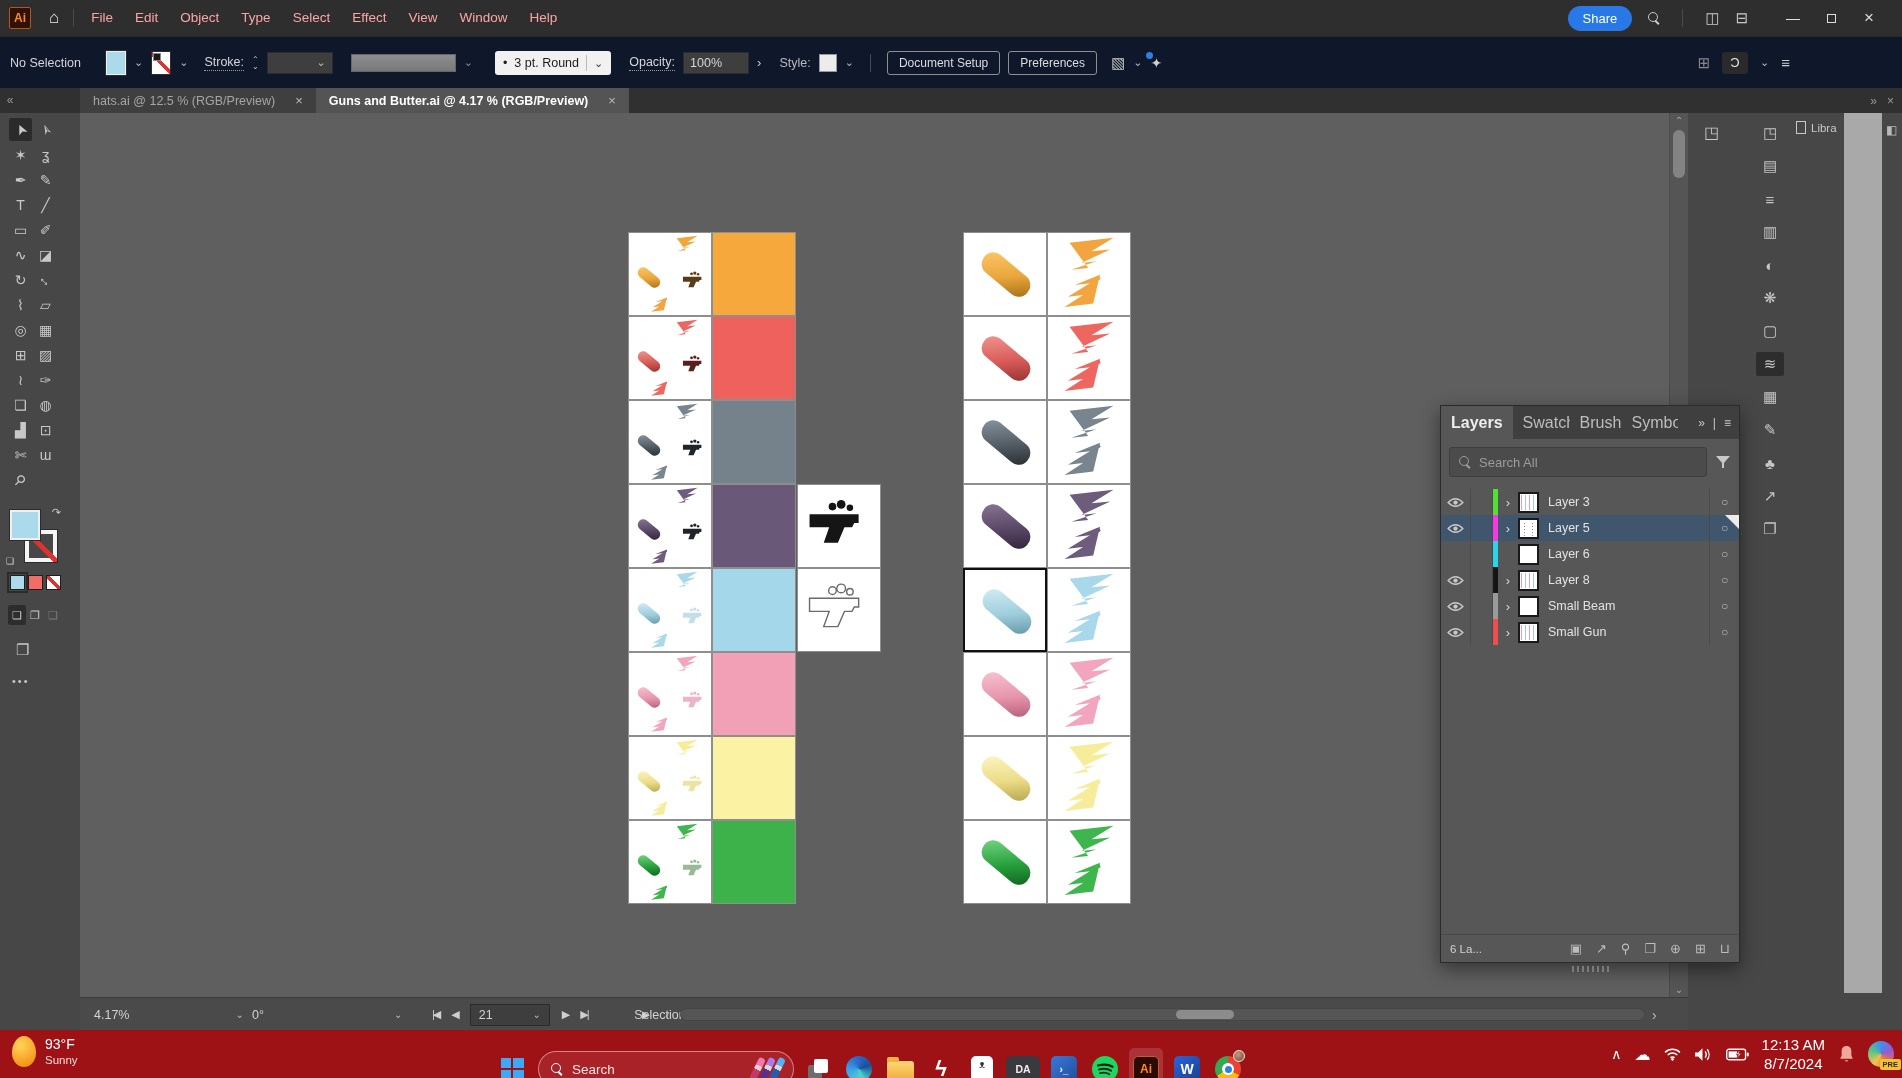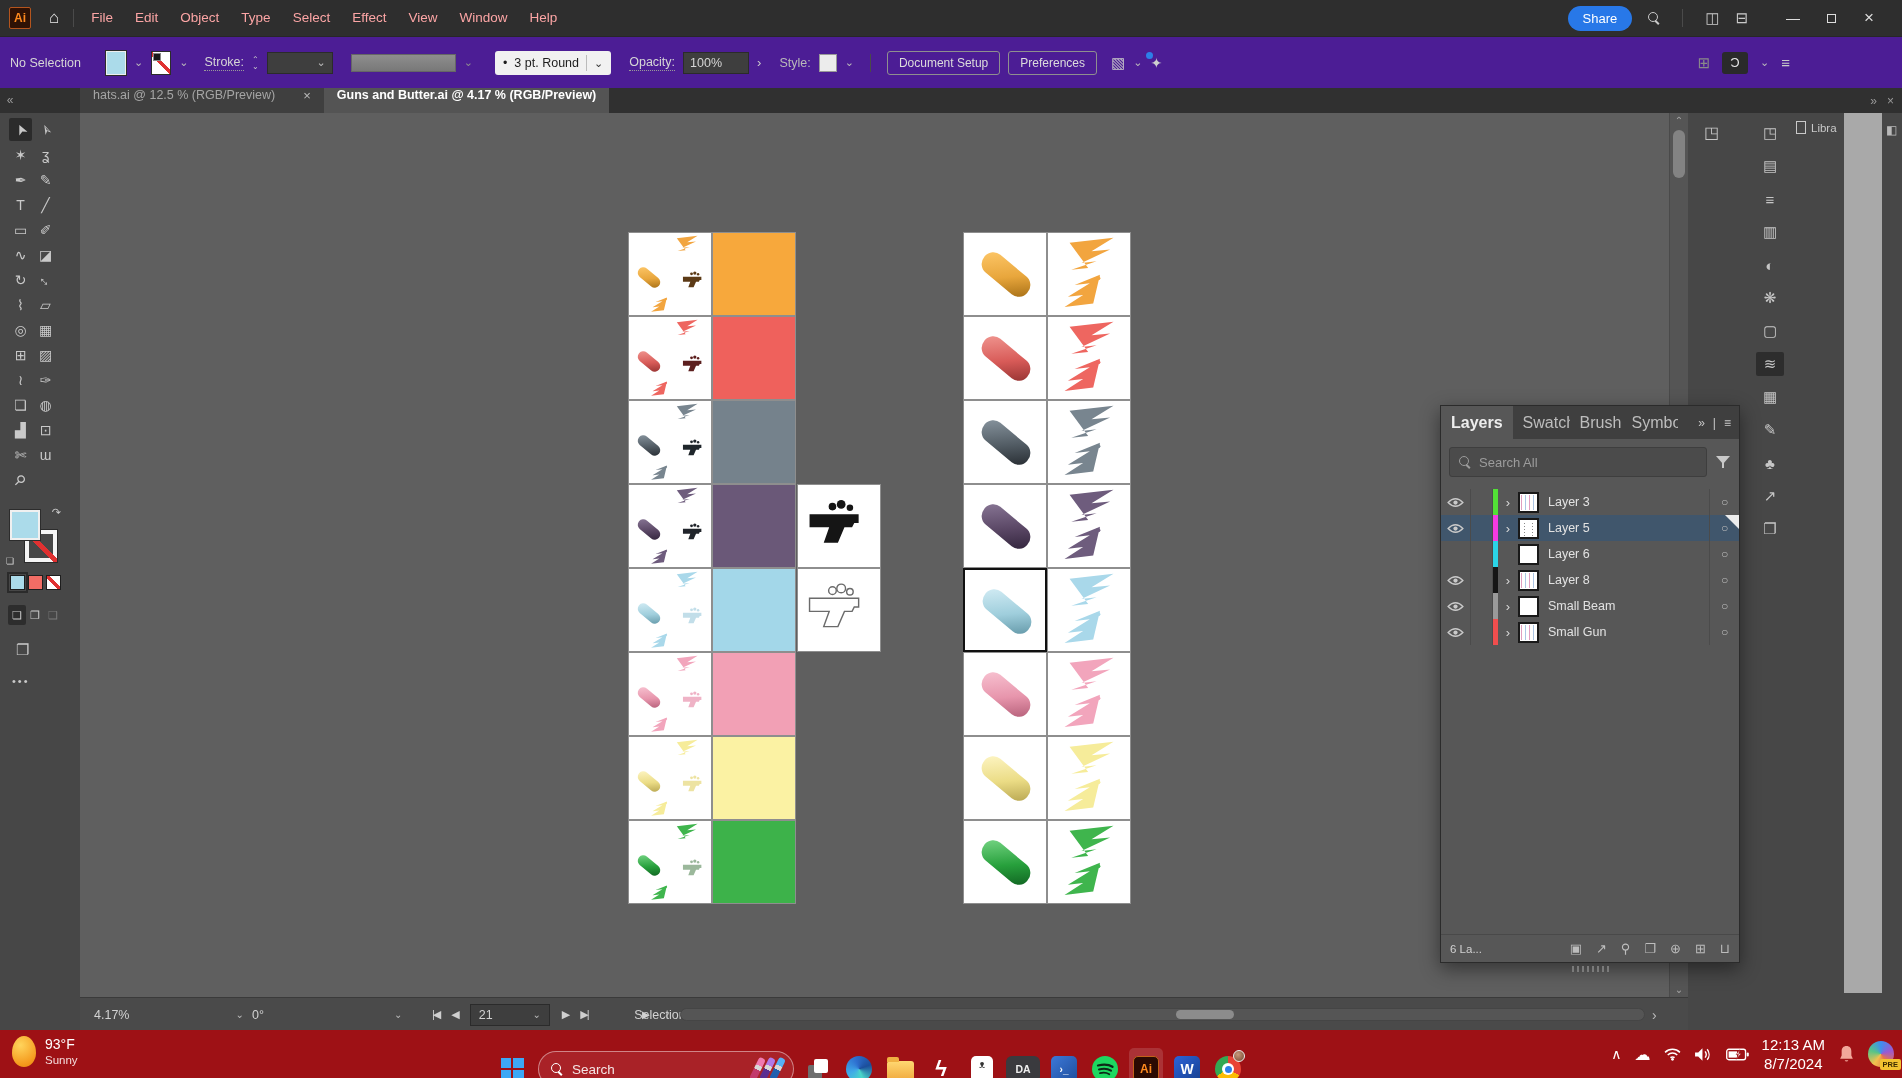--- a/index.html
+++ b/index.html
@@ -23,21 +23,21 @@
   .mag::before { content:""; position:absolute; left:0; top:0; width:8px; height:8px;
                  border:1.8px solid currentColor; border-radius:50%; }
   .mag::after { content:""; position:absolute; left:8px; top:8px; width:5px; height:1.8px;
                 background:currentColor; transform:rotate(45deg); transform-origin:0 0; }
   .tb-ic { font-size:15px; color:#C9C9C9; }
   .win-ctl { display:flex; align-items:center; gap:0; margin-left:10px; }
   .wc { width:38px; text-align:center; font-size:14px; color:#DDD; }
   .maxbox { display:inline-block; width:9px; height:9px; border:1.5px solid #DDD; }
 
   
-  .controlbar { position:absolute; left:0; top:36px; width:100%; height:52px; background:#4c1d95;
+  .controlbar { position:absolute; left:0; top:36px; width:100%; height:52px; background:#0f172a;
                 border-top:1px solid #272727; display:flex; align-items:center; padding-left:10px;
                 gap:8px; font-size:12.5px; color:#D6D6D6; }
   .caret { font-size:11px; color:#BBB; }
   .fill-sw { width:20px; height:24px; background:#ABDBEA; border:1px solid #EEE; box-shadow:0 0 0 1px #2c2c2c; }
   .stroke-sw { position:relative; width:20px; height:24px; background:#FFF; border:1px solid #2c2c2c; }
   .stroke-sw::before { content:""; position:absolute; inset:0;
         background:linear-gradient(45deg, transparent 43%, #E03131 43%, #E03131 57%, transparent 57%); }
   .stroke-sw::after { content:""; position:absolute; left:1px; top:1px; width:6px; height:6px;
         background:#1a1a1a; border:1px solid #888; }
   .dotted-lbl { border-bottom:1px dotted #9A9A9A; padding-bottom:1px; }
@@ -54,23 +54,23 @@
                      border-radius:50%; background:#2D7FE8; }
   .cb-right { margin-left:auto; display:flex; align-items:center; gap:12px; margin-right:112px; }
   .darkbtn { background:#2A2A2A; border-radius:3px; width:26px; height:22px; display:flex;
              align-items:center; justify-content:center; color:#E8E8E8; font-size:13px; }
 
   
   .tabbar { position:absolute; left:0; top:88px; width:100%; height:25px; background:#303030;
             display:flex; align-items:stretch; }
   .collapse-l { width:20px; color:#9A9A9A; font-size:12px; line-height:25px; text-align:center; }
   .tab-spacer { width:60px; }
-  .tab { display:flex; padding:0 13px; gap:28px; font-size:12.5px; }
+  .tab { display:flex; align-items:center; padding:0 13px; gap:20px; font-size:12.5px; }
   .tab.inactive { background:#3F3F3F; color:#A5A5A5; }
-  .tab.active { background:#545454; color:#FFF; font-weight:bold;flex-direction:column; }
+  .tab.active { background:#545454; color:#FFF; font-weight:bold; }
   .tab .x { font-size:13px; font-weight:normal; color:#BBB; }
   .tabbar-right { margin-left:auto; display:flex; gap:10px; padding-right:8px; align-items:center;
                   color:#9A9A9A; font-size:12px; }
 
   
   .left-dock { position:absolute; left:0; top:113px; width:80px; height:917px; background:#474747; }
   .toolbar { position:absolute; left:8px; top:4px; width:50px; display:flex; flex-wrap:wrap; }
   .tslot { width:25px; height:25px; display:flex; align-items:center; justify-content:center; }
   .tool { width:23px; height:23px; border-radius:2px; display:flex; align-items:center;
           justify-content:center; font-size:14px; color:#C9C9C9; }

